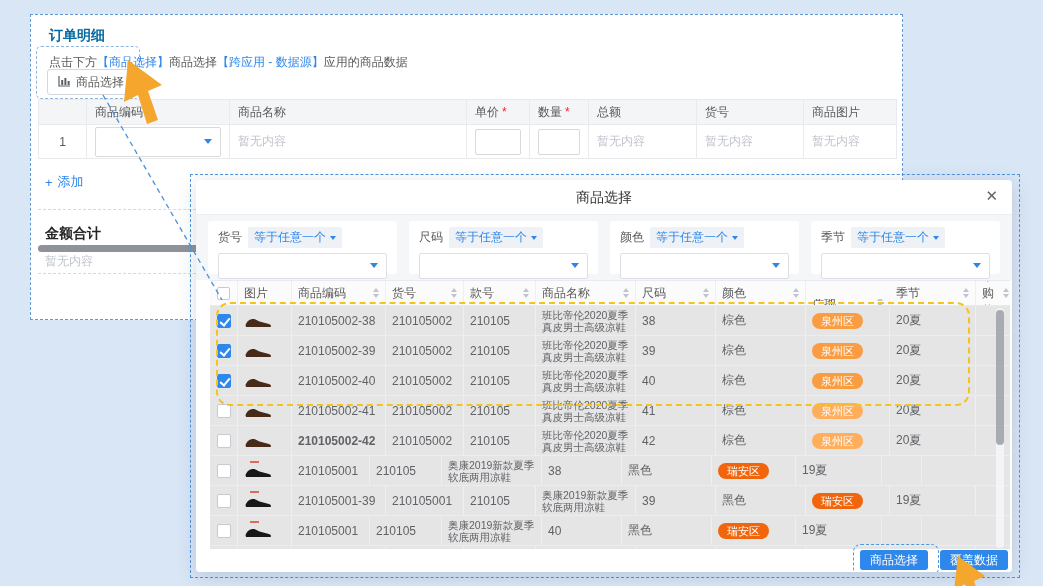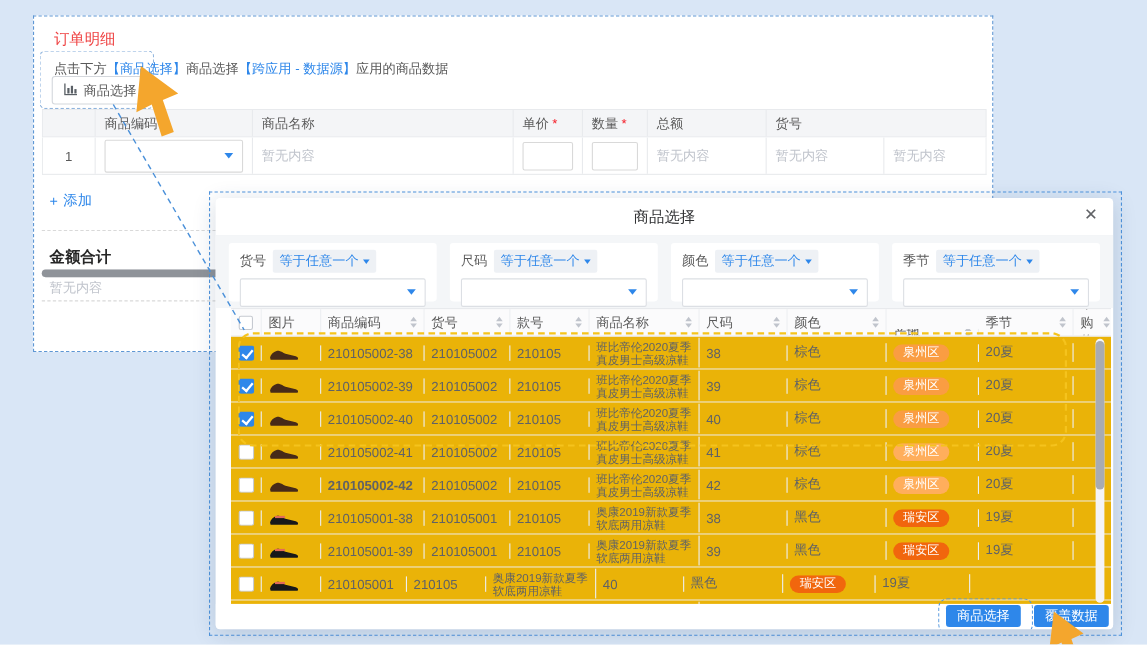--- a/index.html
+++ b/index.html
@@ -2,21 +2,21 @@
 <html><head>
 <meta charset="utf-8">
 <style>
   html,body{margin:0;padding:0;}
   body{width:1043px;height:586px;overflow:hidden;background:#d9e6f6;
        font-family:"Liberation Sans","DejaVu Sans",sans-serif;position:relative;}
   .abs{position:absolute;}
   
   #form-panel{left:30px;top:14px;width:873px;height:306px;background:#fff;
     border:1px dashed #5f97d4;box-sizing:border-box;z-index:1;}
-  .f-title{left:18px;top:12px;font-size:14px;font-weight:normal;color:#ef4444;}
+  .f-title{left:18px;top:12px;font-size:14px;font-weight:bold;color:#0369a1;}
   .f-instr{left:18px;top:39px;font-size:12px;color:#595959;white-space:nowrap;}
   .f-instr .blue{color:#2e87ea;}
   .btn-ann{left:5px;top:31px;width:102px;height:51px;border:1px dashed #8fb4dd;border-radius:5px;}
   .f-select-btn{left:16px;top:54px;width:88px;height:26px;border:1px solid #d4d7dc;border-radius:3px;
     background:#fff;display:flex;align-items:center;justify-content:center;gap:5px;
     font-size:12px;color:#595959;box-sizing:border-box;}
   .f-table{left:7px;top:84px;width:859px;overflow:hidden;}
   .f-hrow{display:flex;height:26px;background:#f4f5f7;border:1px solid #e8eaed;box-sizing:border-box;}
   .fh{display:flex;align-items:center;padding:0 8px;font-size:12px;color:#595959;
     border-right:1px solid #e8eaed;box-sizing:border-box;flex:none;}
@@ -58,21 +58,21 @@
   .fil-select .sel-caret{top:9px;}
   .m-thead{top:100px;left:14px;width:800px;display:flex;height:26px;background:#fbfbfc;
     border-top:1px solid #e8eaed;border-bottom:1px solid #e8eaed;box-sizing:border-box;overflow:hidden;}
   .mh{display:flex;align-items:center;padding:0 6px;font-size:12px;color:#595959;flex:none;
     border-right:1px solid #edeff2;box-sizing:border-box;overflow:hidden;}
   .sort{display:inline-flex;flex-direction:column;gap:2px;margin-left:auto;padding-left:4px;}
   .sort i{display:block;width:0;height:0;border-left:3.5px solid transparent;border-right:3.5px solid transparent;}
   .sort .up{border-bottom:4px solid #c0c4cc;}
   .sort .down{border-top:4px solid #c0c4cc;}
   .rows-wrap{top:126px;left:14px;width:800px;height:243px;overflow:hidden;}
-  .mrow{display:flex;height:30px;border-bottom:1px solid #ebedf0;box-sizing:border-box;background:#eab308;align-items:center;}
+  .mrow{display:flex;height:30px;border-bottom:1px solid #ebedf0;box-sizing:border-box;background:#e5e5e5;}
   .mc{display:flex;align-items:center;padding:0 6px;font-size:12px;color:#606266;flex:none;
     border-right:1px solid #edeff2;box-sizing:border-box;overflow:hidden;position:relative;}
   .mc.name{display:block;font-size:10.5px;line-height:12px;padding-top:3px;color:#606266;}
   .cb{position:relative;width:14px;height:14px;border:1px solid #c6cad1;border-radius:2px;background:#fff;
     box-sizing:border-box;margin:0 auto;flex:none;}
   .cb.on{background:#2e87ea;border-color:#2e87ea;}
   .cb.on::after{content:"";position:absolute;left:4px;top:1px;width:4px;height:8px;
     border:solid #fff;border-width:0 2px 2px 0;transform:rotate(40deg);}
   .badge{border-radius:10px;color:#fff;font-size:11px;padding:2px 9px;line-height:12px;white-space:nowrap;}
   .shoe{display:block;}
@@ -130,20 +130,23 @@
         <div class="fh" style="width: 59px;">
           <span>数量</span>
           <span class="star">*</span>
         </div>
         <div class="fh" style="width: 108px;">
           <span>总额</span>
         </div>
         <div class="fh" style="width: 107px;">
           <span>货号</span>
         </div>
+        <div class="fh" style="width: 120px;">
+          <span>商品图片</span>
+        </div>
       </div>
     <div class="f-brow" id="form-body-row">
         <div class="fc center" style="width: 48px;">1</div>
         <div class="fc" style="width: 143px;">
           <div class="f-select">
             <span class="caret-blue sel-caret"></span>
           </div>
         </div>
         <div class="fc" style="width: 237px;">暂无内容</div>
         <div class="fc" style="width: 63px;">
@@ -410,21 +413,20 @@
       </div>
       <div class="mrow">
         <div class="mc" style="width: 28px;">
           <div class="cb"></div>
         </div>
         <div class="mc img-cell sneaker" style="width: 54px;">
   <svg class="shoe" width="28" height="14" viewBox="0 0 28 14">
     <path d="M1.5 11 C3 6.5 7 4.5 10 5 C12 5.3 13 6.5 15.5 7.5 L23 9.5 C26 10.2 27.2 11 27 12.2 L26.5 13 L2 13 Z"></path>
   </svg>
 </div>
-        <div class="mc" style="width: 94px;">210105001-38</div>
         <div class="mc" style="width: 78px;">210105001</div>
         <div class="mc" style="width: 72px;">210105</div>
         <div class="mc name" style="width: 100px;">奥康2019新款夏季软底两用凉鞋</div>
         <div class="mc" style="width: 80px;">38</div>
         <div class="mc" style="width: 90px;">黑色</div>
         <div class="mc" style="width: 84px;">
           <span class="badge" style="background: rgb(241, 102, 13);">瑞安区</span>
         </div>
         <div class="mc" style="width: 86px;">19夏</div>
         <div class="mc" style="width: 40px;"></div>

